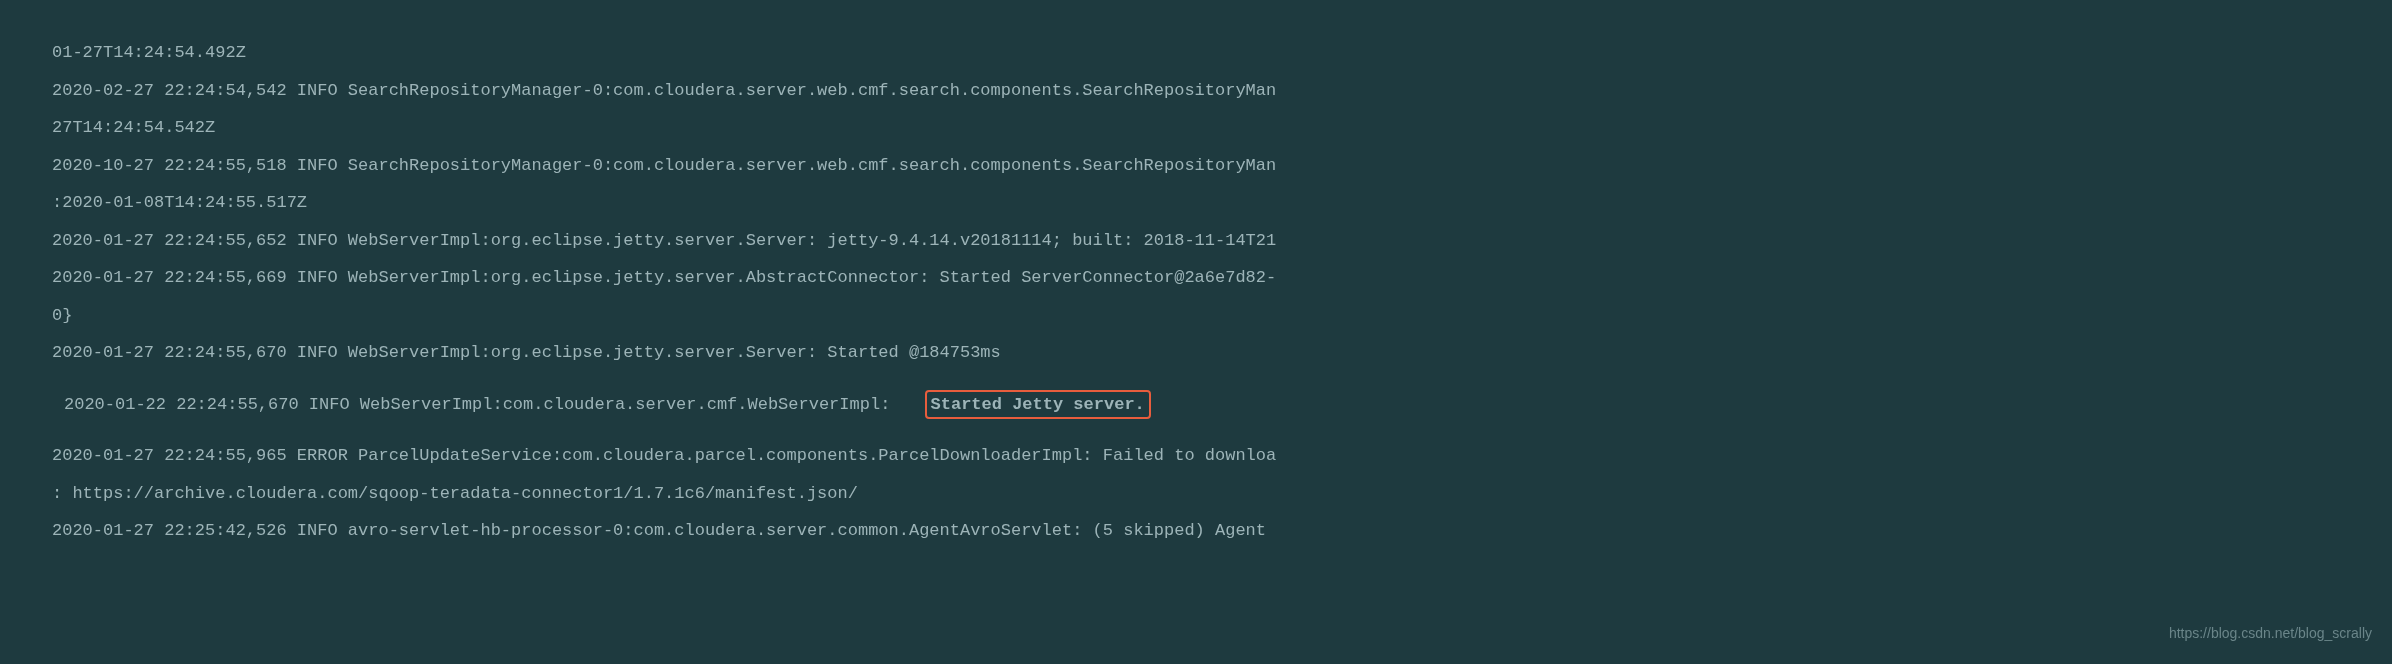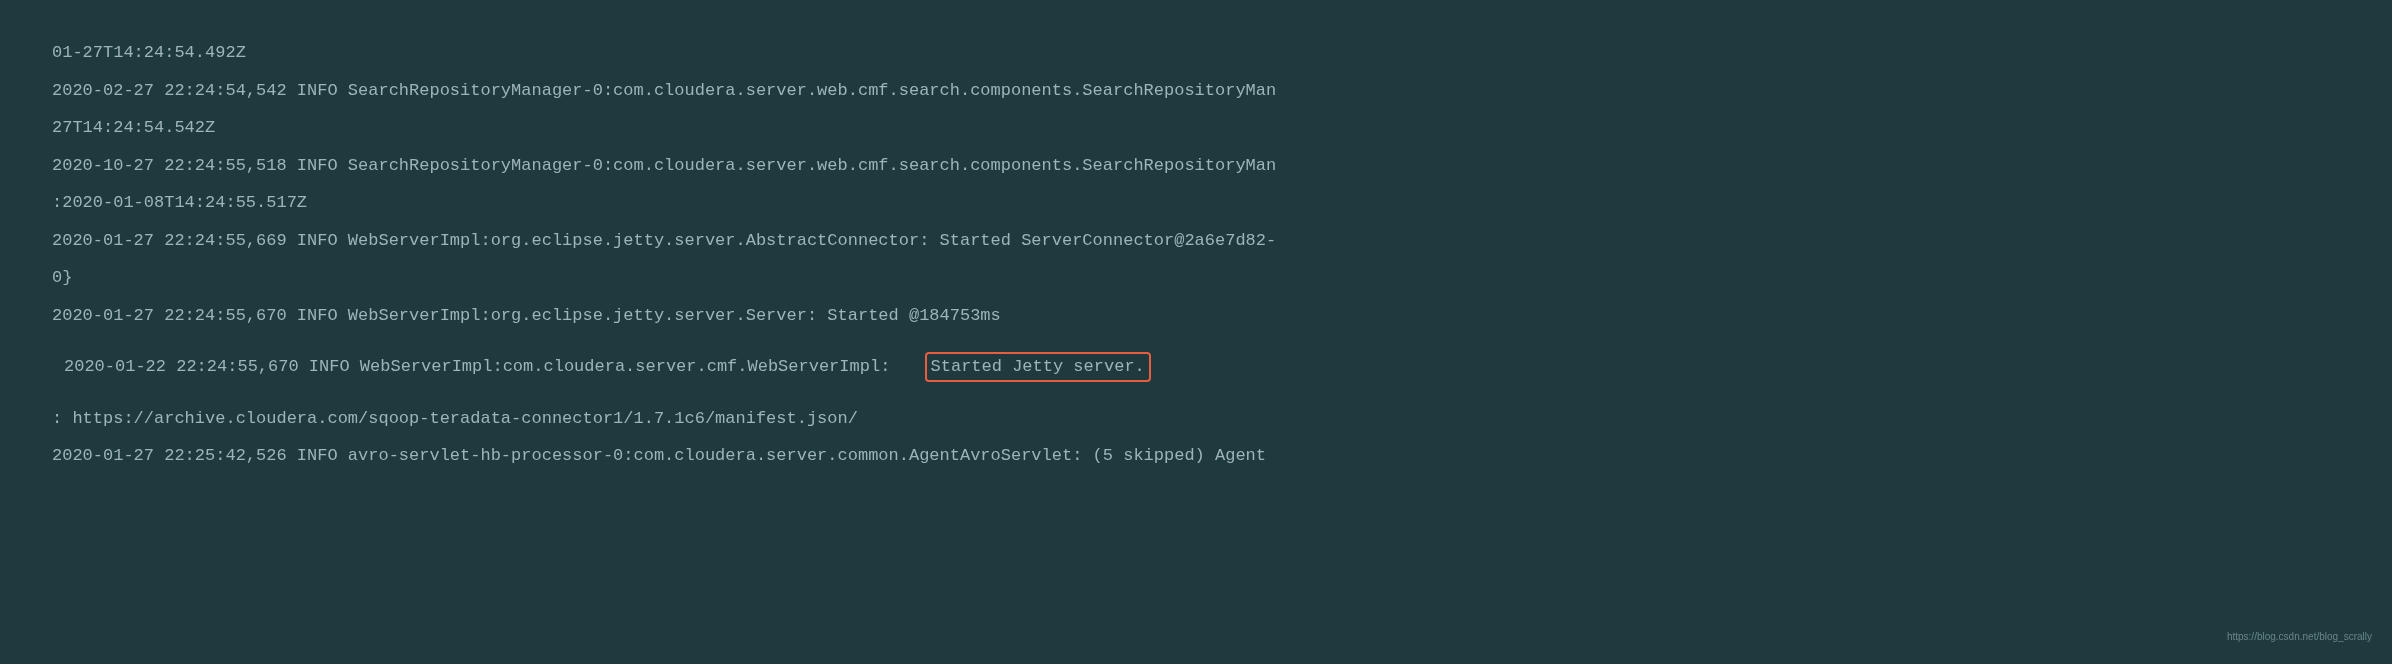--- a/index.html
+++ b/index.html
@@ -21,40 +21,43 @@
     }
     .log-line {
       display: block;
       white-space: pre;
     }
     .highlight-box {
       border: 2px solid #e85d3d;
       border-radius: 4px;
       padding: 0 4px;
       display: inline-block;
+      font-weight: bold;
     }
     .watermark {
       position: absolute;
       bottom: 8px;
       right: 8px;
-      font-size: 10px;
+      font-size: 14px;
       color: #6a8589;
       font-family: Arial, sans-serif;
     }
   </style>
 </head>
 <body>
 
 <div>
   <span class="log-line">01-27T14:24:54.492Z</span>
   <span class="log-line">2020-02-27 22:24:54,542 INFO SearchRepositoryManager-0:com.cloudera.server.web.cmf.search.components.SearchRepositoryMan</span>
   <span class="log-line">27T14:24:54.542Z</span>
   <span class="log-line">2020-10-27 22:24:55,518 INFO SearchRepositoryManager-0:com.cloudera.server.web.cmf.search.components.SearchRepositoryMan</span>
   <span class="log-line">:2020-01-08T14:24:55.517Z</span>
+  <span class="log-line">2020-01-27 22:24:55,652 INFO WebServerImpl:org.eclipse.jetty.server.Server: jetty-9.4.14.v20181114; built: 2018-11-14T21</span>
   <span class="log-line">2020-01-27 22:24:55,669 INFO WebServerImpl:org.eclipse.jetty.server.AbstractConnector: Started ServerConnector@2a6e7d82-</span>
   <span class="log-line">0}</span>
   <span class="log-line">2020-01-27 22:24:55,670 INFO WebServerImpl:org.eclipse.jetty.server.Server: Started @184753ms</span>
   <span class="log-line"><span>2020-01-22 22:24:55,670 INFO WebServerImpl:com.cloudera.server.cmf.WebServerImpl: </span><span class="highlight-box">Started Jetty server.</span></span>
+  <span class="log-line">2020-01-27 22:24:55,965 ERROR ParcelUpdateService:com.cloudera.parcel.components.ParcelDownloaderImpl: Failed to downloa</span>
   <span class="log-line">: https://archive.cloudera.com/sqoop-teradata-connector1/1.7.1c6/manifest.json/</span>
   <span class="log-line">2020-01-27 22:25:42,526 INFO avro-servlet-hb-processor-0:com.cloudera.server.common.AgentAvroServlet: (5 skipped) Agent</span>
 </div>
 
 <div class="watermark">https://blog.csdn.net/blog_scrally</div>
 
 </body></html>

